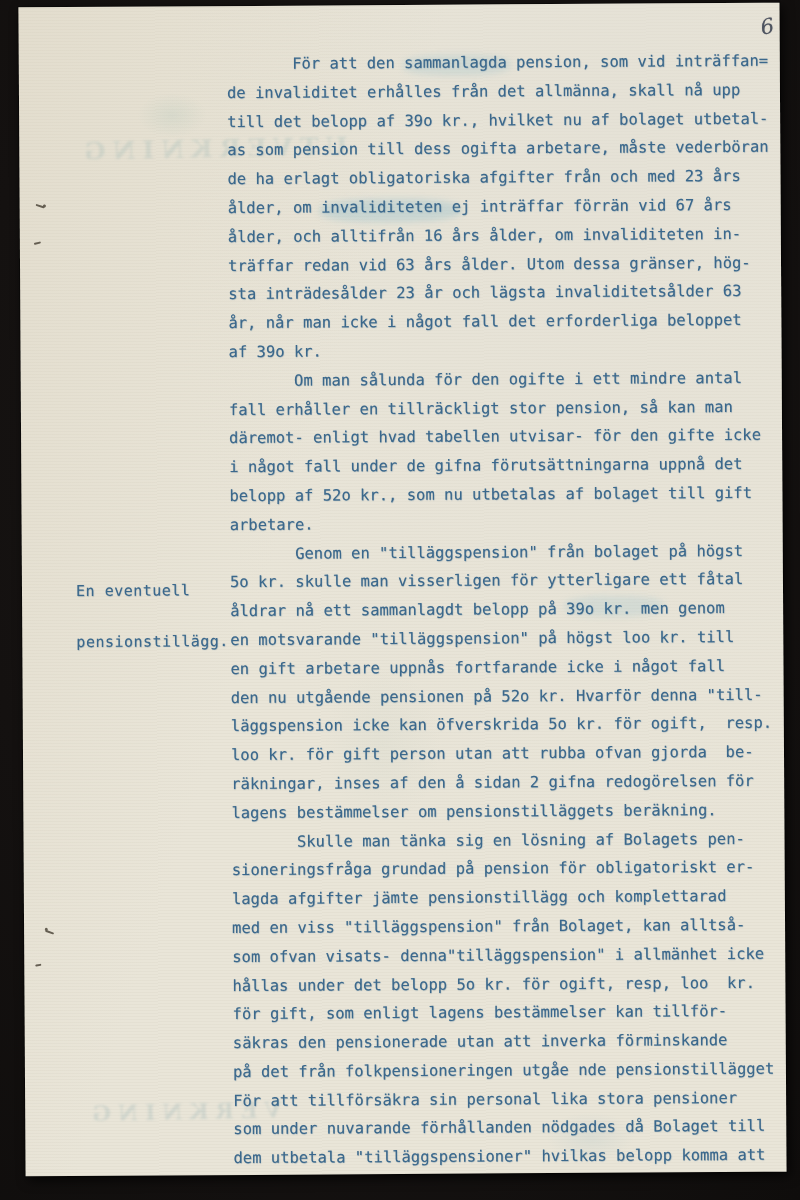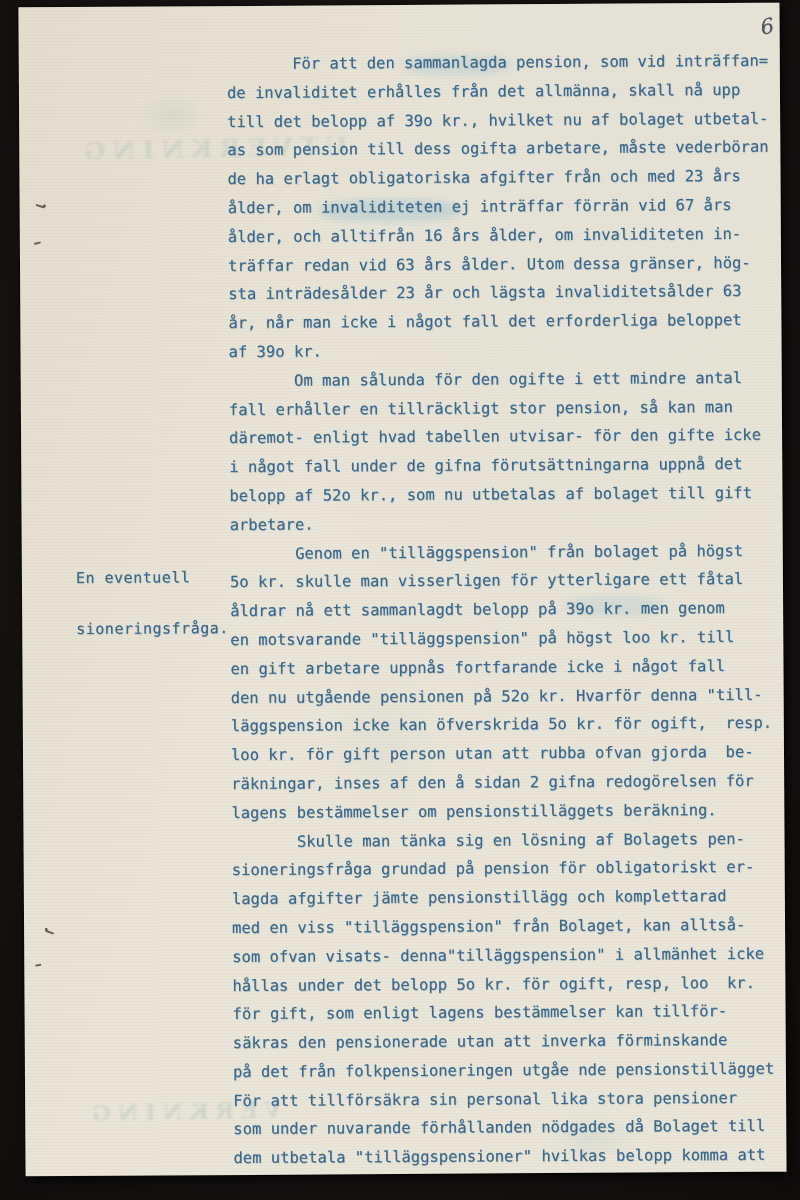--- a/index.html
+++ b/index.html
@@ -20,21 +20,21 @@
   }
   .typed{
     position:absolute;left:208px;top:44px;width:548px;
     font-size:15.5px;line-height:28.8px;
     color:#3b688c;
     white-space:pre;
     text-shadow:0.4px 0.5px 0.8px rgba(44,94,134,0.5);
   }
   .tline{height:28.8px;}
   .margin-note{
-    position:absolute;left:54px;top:529px;
+    position:absolute;left:54px;top:542px;
     font-size:15px;line-height:17px;letter-spacing:0.5px;
     color:#3b688c;white-space:pre;
     text-shadow:0.4px 0.5px 0.8px rgba(44,94,134,0.5);
   }
   .page-num{
     position:absolute;left:742px;top:12px;
     font-family:"DejaVu Serif", serif;font-style:italic;
     font-size:21px;color:#4e5460;transform:rotate(-10deg);
     text-shadow:0 0 0.8px rgba(60,65,80,0.5);
   }
@@ -82,21 +82,21 @@
     <div class="ghost ghost-bottom">VERKNING</div>
 
     <div class="smudge s1"></div>
     <div class="smudge s2"></div>
     <div class="smudge s3"></div>
 
     <div class="page-num">6</div>
 
     <div class="margin-note">
       <div>En eventuell</div>
-      <div>sioneringsfråga.</div>
+      <div>pensionstillägg.</div>
     </div>
 
     <div class="typed"><div class="tline">       För att den sammanlagda pension, som vid inträffan=</div><div class="tline">de invaliditet erhålles från det allmänna, skall nå upp</div><div class="tline">till det belopp af 39o kr., hvilket nu af bolaget utbetal-</div><div class="tline">as som pension till dess ogifta arbetare, måste vederböran</div><div class="tline">de ha erlagt obligatoriska afgifter från och med 23 års</div><div class="tline">ålder, om invaliditeten ej inträffar förrän vid 67 års</div><div class="tline">ålder, och alltifrån 16 års ålder, om invaliditeten in-</div><div class="tline">träffar redan vid 63 års ålder. Utom dessa gränser, hög-</div><div class="tline">sta inträdesålder 23 år och lägsta invaliditetsålder 63</div><div class="tline">år, når man icke i något fall det erforderliga beloppet</div><div class="tline">af 39o kr.</div><div class="tline">       Om man sålunda för den ogifte i ett mindre antal</div><div class="tline">fall erhåller en tillräckligt stor pension, så kan man</div><div class="tline">däremot- enligt hvad tabellen utvisar- för den gifte icke</div><div class="tline">i något fall under de gifna förutsättningarna uppnå det</div><div class="tline">belopp af 52o kr., som nu utbetalas af bolaget till gift</div><div class="tline">arbetare.</div><div class="tline">       Genom en "tilläggspension" från bolaget på högst</div><div class="tline">5o kr. skulle man visserligen för ytterligare ett fåtal</div><div class="tline">åldrar nå ett sammanlagdt belopp på 39o kr. men genom</div><div class="tline">en motsvarande "tilläggspension" på högst loo kr. till</div><div class="tline">en gift arbetare uppnås fortfarande icke i något fall</div><div class="tline">den nu utgående pensionen på 52o kr. Hvarför denna "till-</div><div class="tline">läggspension icke kan öfverskrida 5o kr. för ogift,  resp.</div><div class="tline">loo kr. för gift person utan att rubba ofvan gjorda  be-</div><div class="tline">räkningar, inses af den å sidan 2 gifna redogörelsen för</div><div class="tline">lagens bestämmelser om pensionstilläggets beräkning.</div><div class="tline">       Skulle man tänka sig en lösning af Bolagets pen-</div><div class="tline">sioneringsfråga grundad på pension för obligatoriskt er-</div><div class="tline">lagda afgifter jämte pensionstillägg och komplettarad</div><div class="tline">med en viss "tilläggspension" från Bolaget, kan alltså-</div><div class="tline">som ofvan visats- denna"tilläggspension" i allmänhet icke</div><div class="tline">hållas under det belopp 5o kr. för ogift, resp, loo  kr.</div><div class="tline">för gift, som enligt lagens bestämmelser kan tillför-</div><div class="tline">säkras den pensionerade utan att inverka förminskande</div><div class="tline">på det från folkpensioneringen utgåe nde pensionstillägget</div><div class="tline">För att tillförsäkra sin personal lika stora pensioner</div><div class="tline">som under nuvarande förhållanden nödgades då Bolaget till</div><div class="tline">dem utbetala "tilläggspensioner" hvilkas belopp komma att</div></div>
 
     <div class="pmark m1"></div>
     <div class="pmark m2"></div>
     <div class="pmark m3"></div>
     <div class="pmark m4"></div>
 
   </div>

